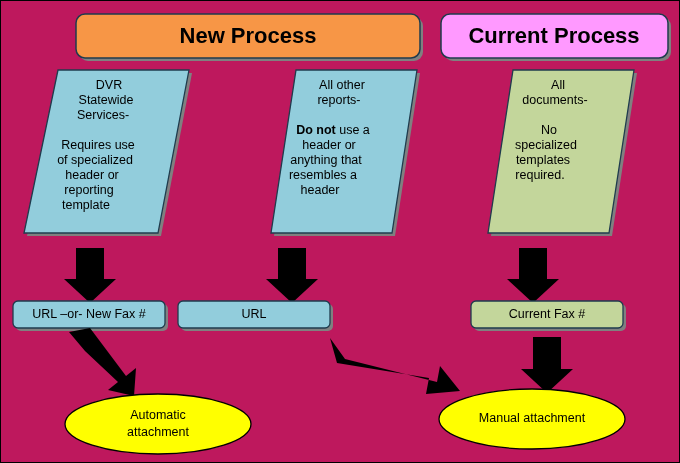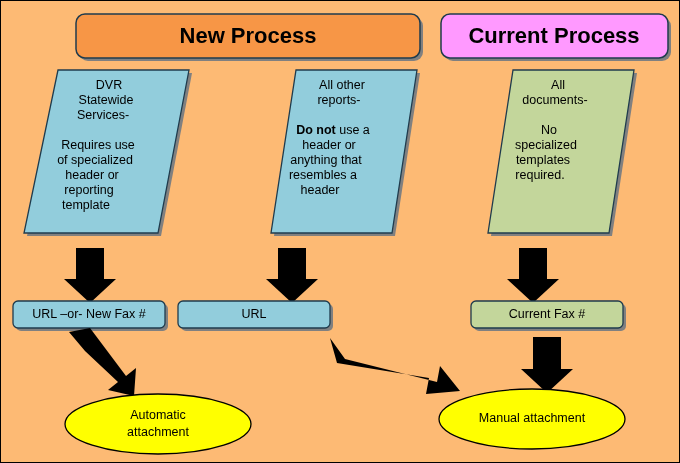--- a/index.html
+++ b/index.html
@@ -7,21 +7,21 @@
     padding: 0;
     background: #ffffff;
   }
   body {
     font-family: "Liberation Sans", sans-serif;
   }
   #canvas {
     position: relative;
     width: 680px;
     height: 463px;
-    background: #fdba74;
+    background: #be185d;
     border: 1px solid #000000;
     box-sizing: border-box;
     overflow: hidden;
   }
   svg#diagram {
     position: absolute;
     left: 0;
     top: 0;
     width: 680px;
     height: 463px;

